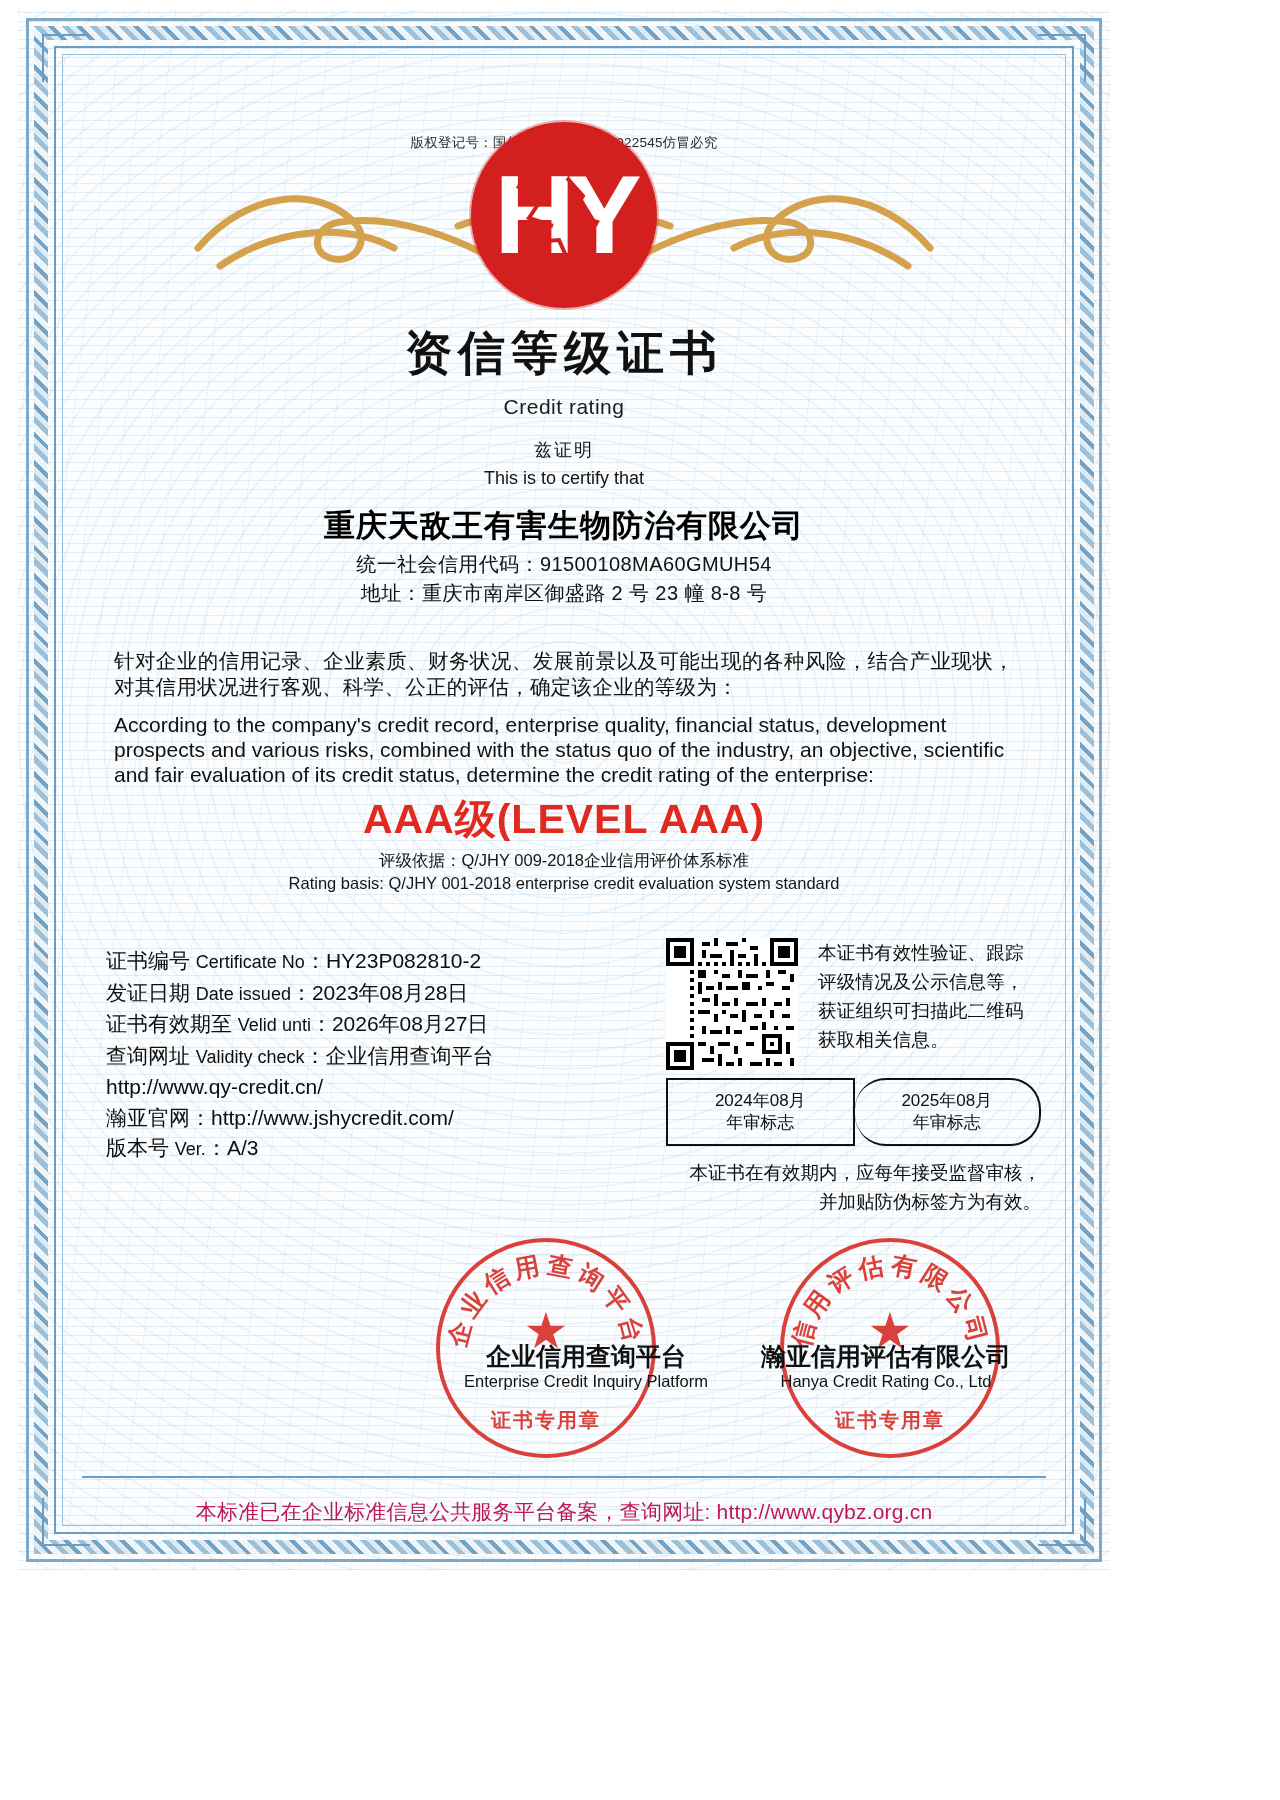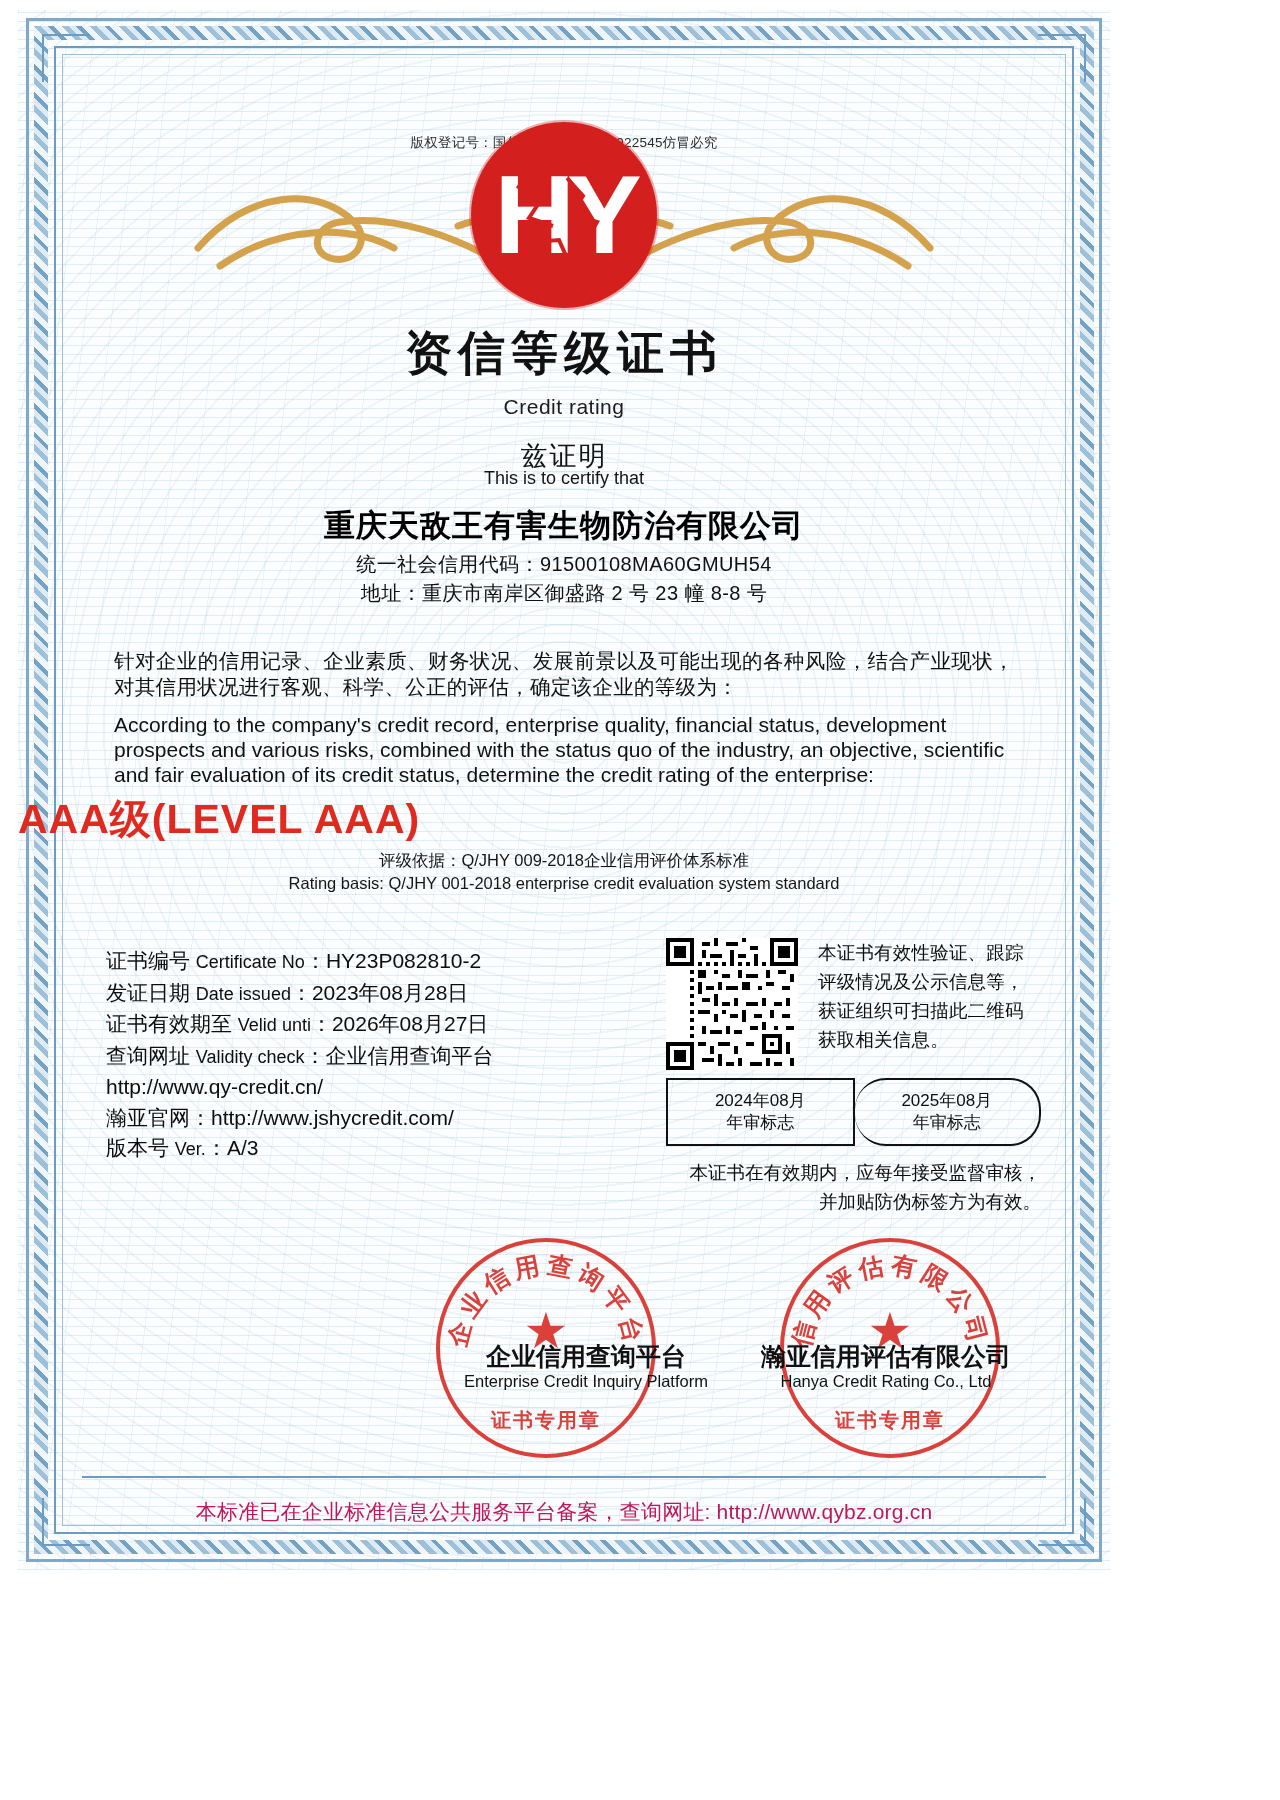--- a/index.html
+++ b/index.html
@@ -175,21 +175,21 @@
     text-align: center;
     font-size: 21px;
     color: #1c1c1c;
     letter-spacing: .5px;
   }
   .certify-cn {
     position: absolute;
     top: 428px;
     left: 0; right: 0;
     text-align: center;
-    font-size: 27px;
+    font-size: 18px;
     color: #141414;
     letter-spacing: 2px;
   }
   .certify-en {
     position: absolute;
     top: 458px;
     left: 0; right: 0;
     text-align: center;
     font-size: 18px;
     color: #141414;
@@ -243,20 +243,21 @@
     line-height: 25px;
     color: #111;
     text-align: left;
   }
 
   
   .level {
     position: absolute;
     top: 782px;
     left: 0; right: 0;
+    text-align: center;
     font-size: 41px;
     font-weight: 700;
     color: #e02a20;
     letter-spacing: 1px;
   }
   .basis-cn {
     position: absolute;
     top: 840px;
     left: 0; right: 0;
     text-align: center;

